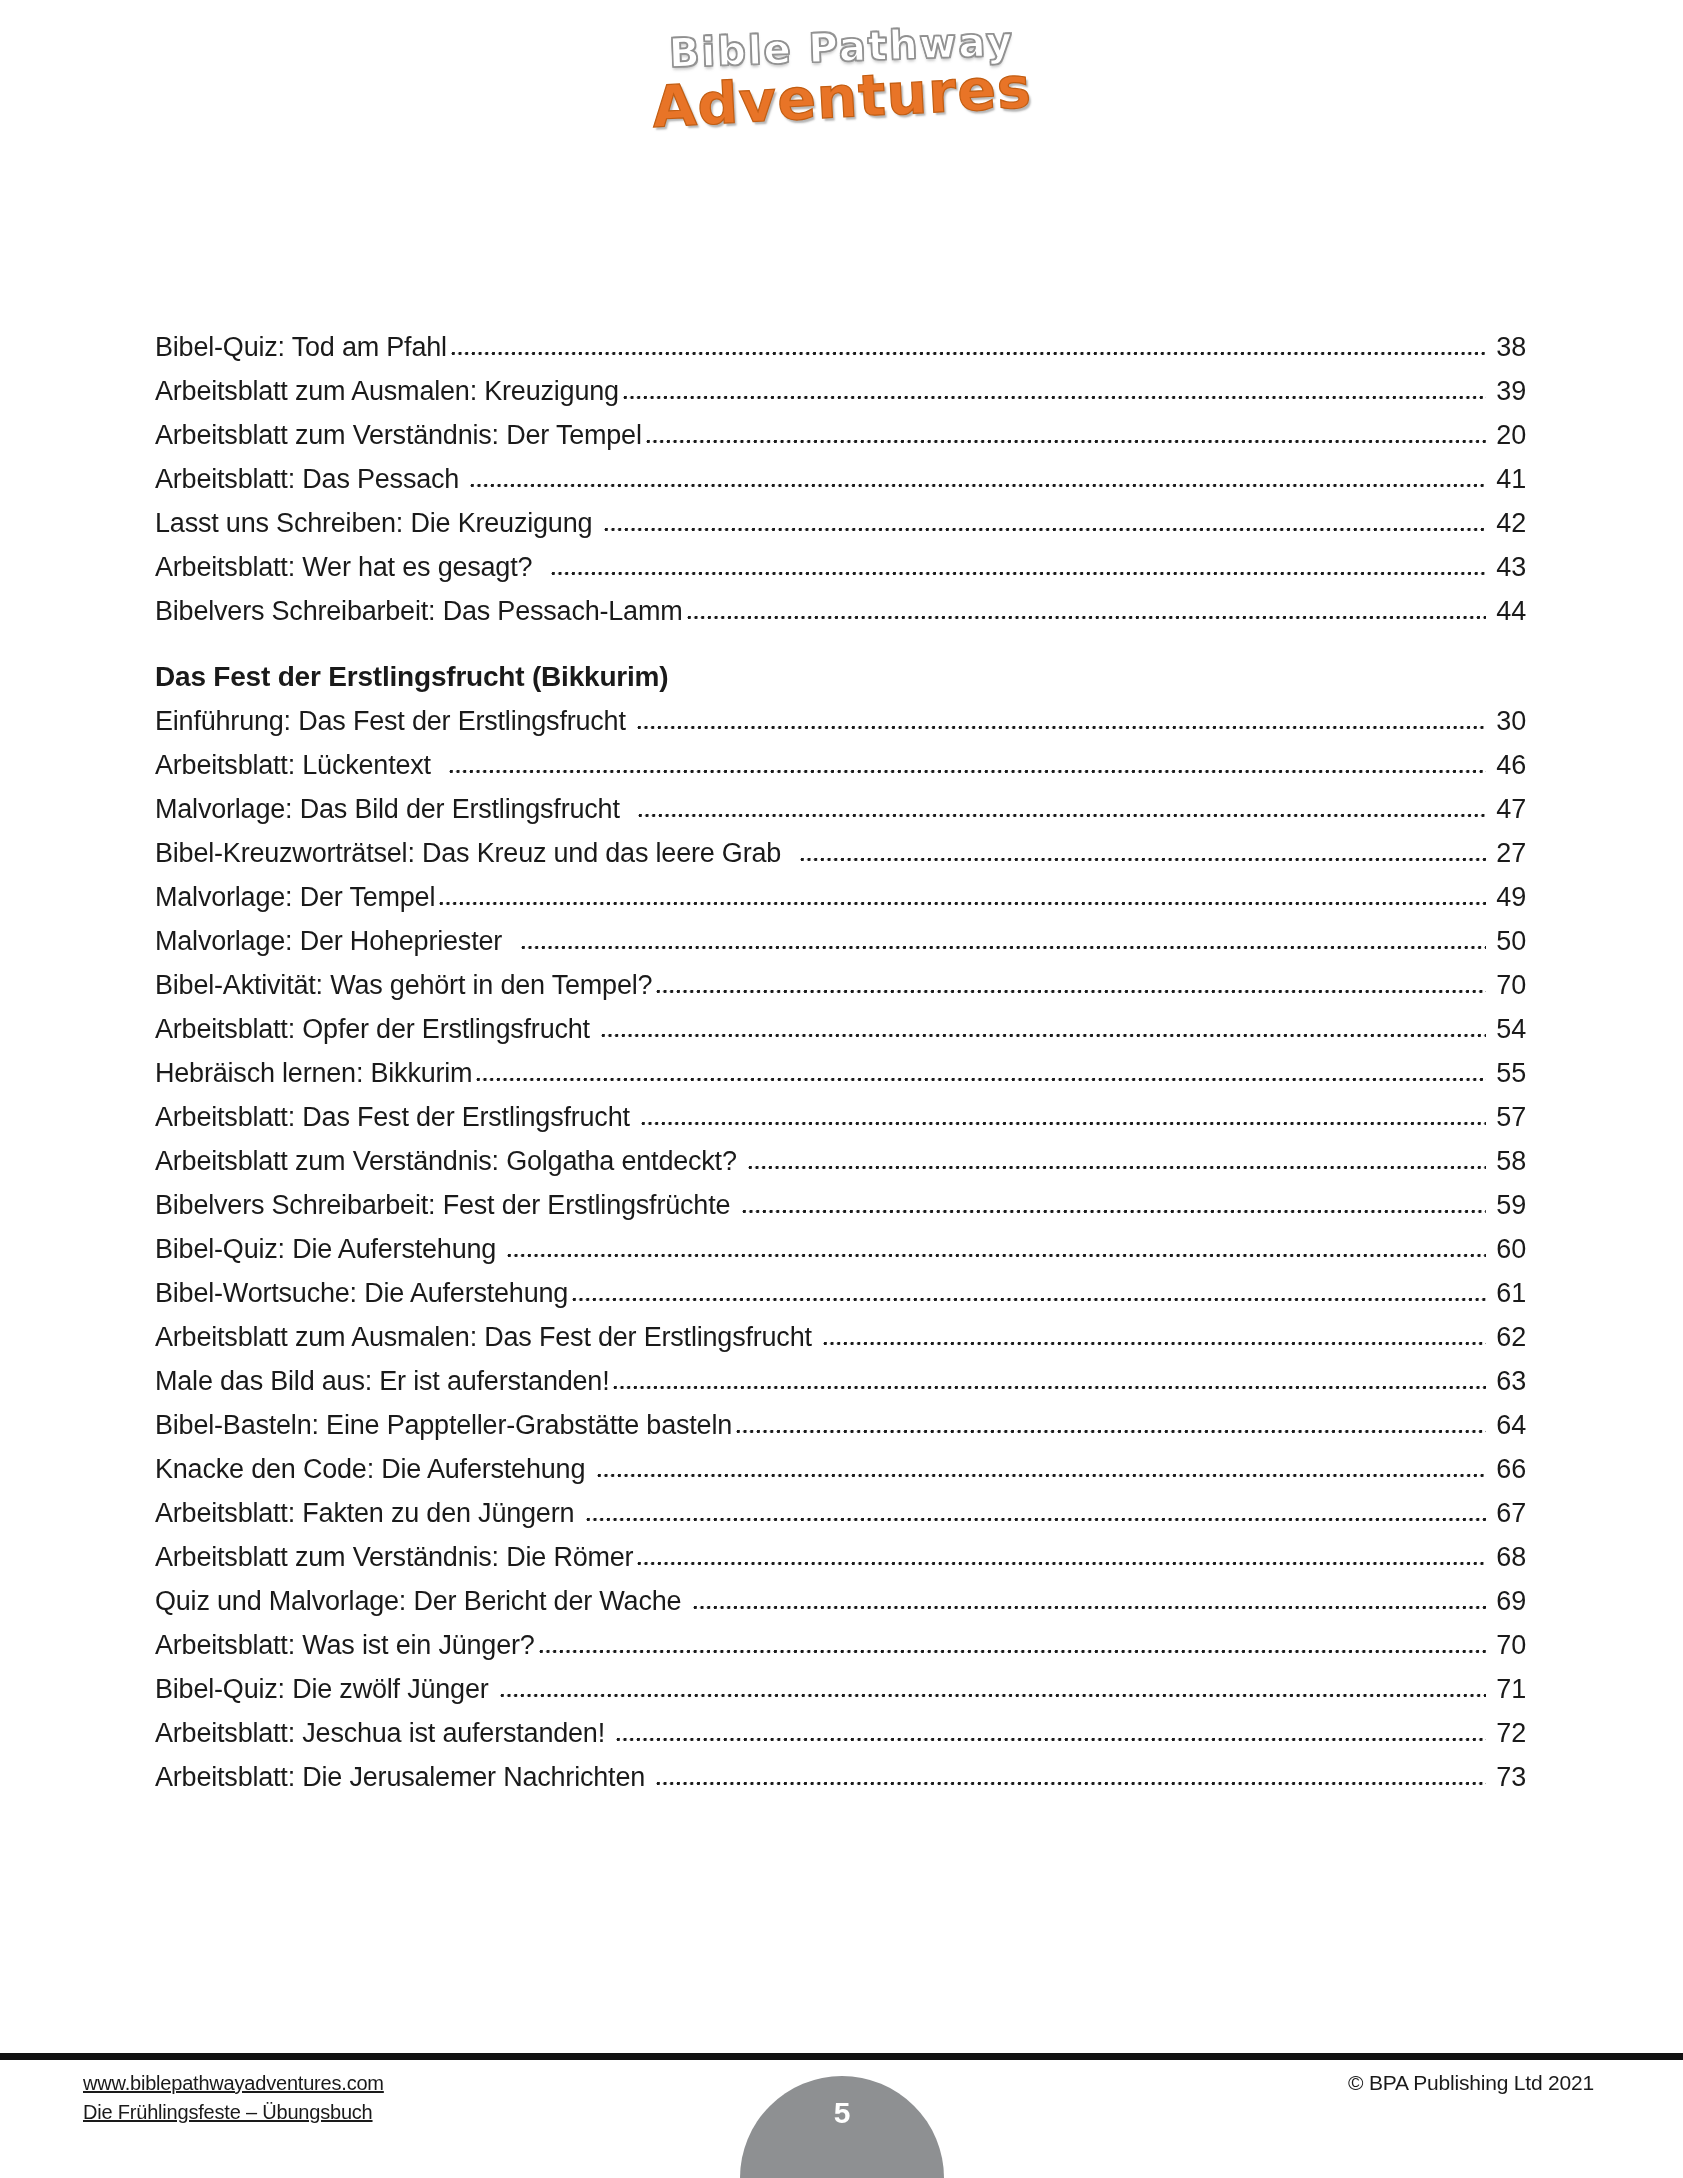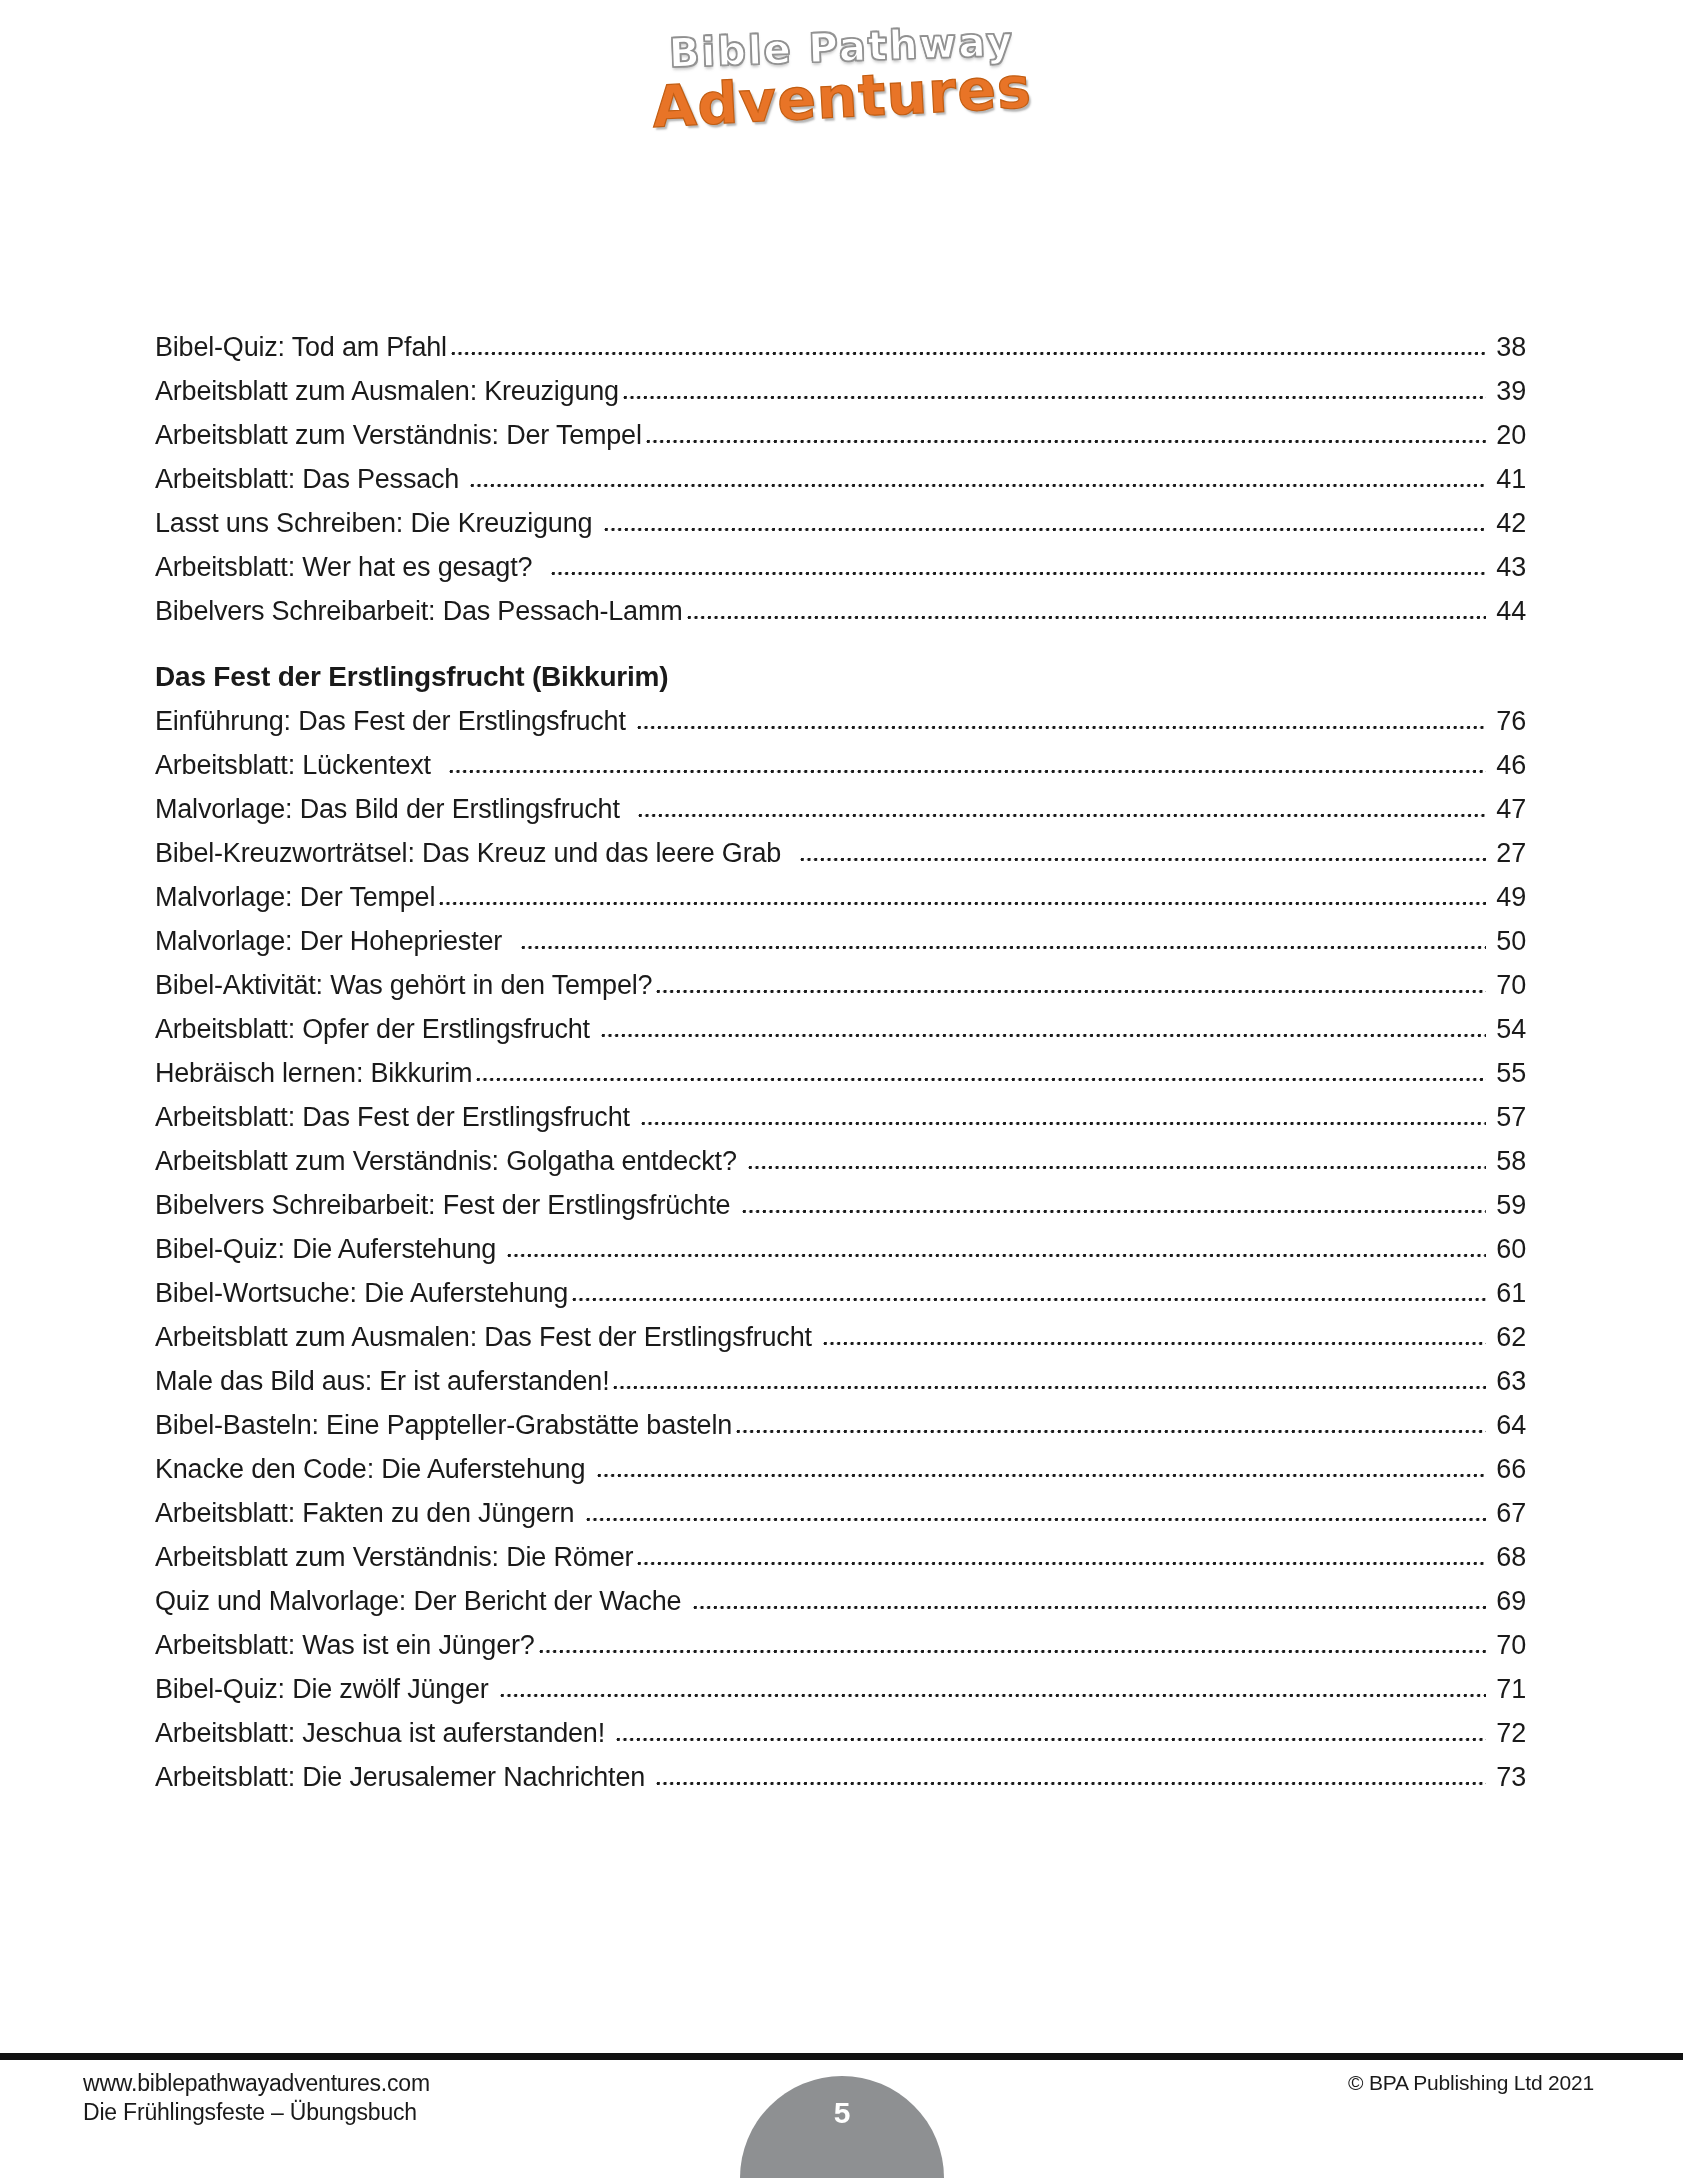--- a/index.html
+++ b/index.html
@@ -98,23 +98,24 @@
     top: 2053px;
     left: 0;
     width: 1683px;
     height: 7px;
     background: #111111;
   }
   .footer-left {
     position: absolute;
     top: 2069px;
     left: 83px;
-    font-size: 23px;
+    font-size: 20px;
     line-height: 29px;
     letter-spacing: -0.2px;
+    text-decoration: underline;
   }
   .footer-right {
     position: absolute;
     top: 2071px;
     right: 89px;
     font-size: 21px;
     letter-spacing: -0.2px;
     text-align: left;
     margin-left: 26px;
   }
@@ -179,21 +180,21 @@
   </div>
       <div class="toc-row">
     <span class="toc-label">Bibelvers Schreibarbeit: Das Pessach-Lamm</span>
     <span class="toc-dots"></span>
     <span class="toc-page">44</span>
   </div>
       <div class="toc-heading">Das Fest der Erstlingsfrucht (Bikkurim)</div>
       <div class="toc-row">
     <span class="toc-label">Einführung: Das Fest der Erstlingsfrucht </span>
     <span class="toc-dots"></span>
-    <span class="toc-page">76</span>
+    <span class="toc-page">30</span>
   </div>
       <div class="toc-row">
     <span class="toc-label">Arbeitsblatt: Lückentext  </span>
     <span class="toc-dots"></span>
     <span class="toc-page">46</span>
   </div>
       <div class="toc-row">
     <span class="toc-label">Malvorlage: Das Bild der Erstlingsfrucht  </span>
     <span class="toc-dots"></span>
     <span class="toc-page">47</span>

